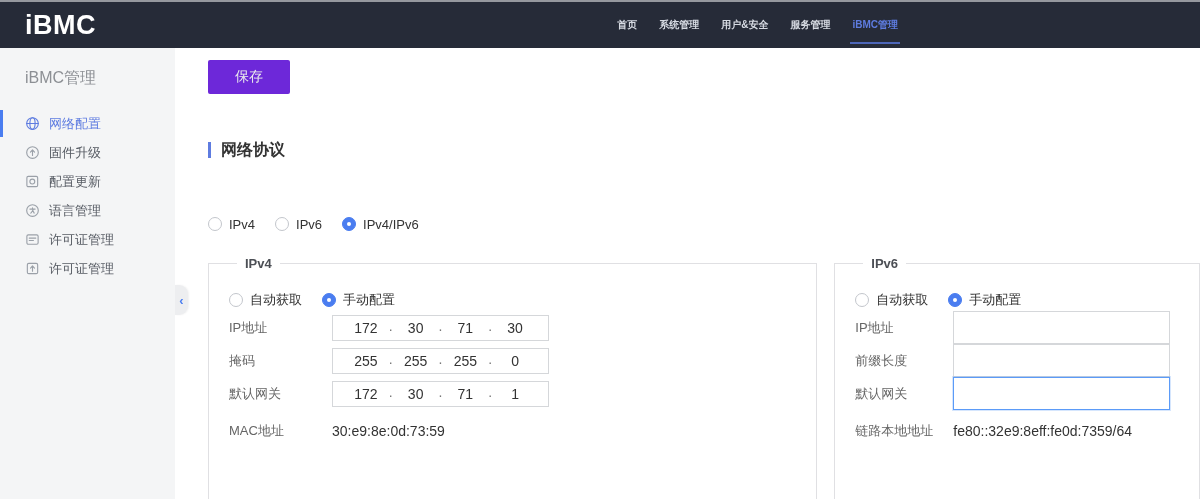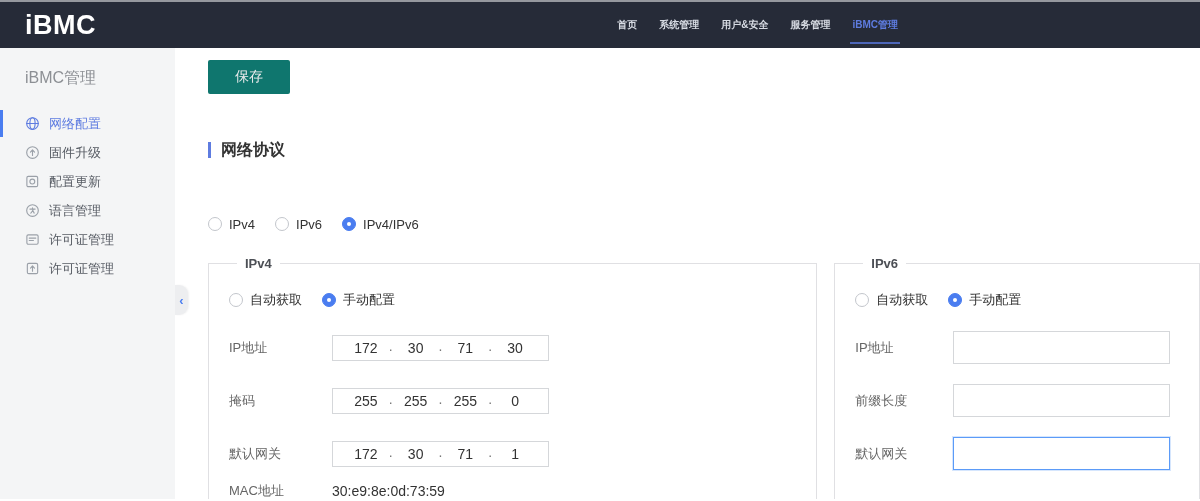--- a/index.html
+++ b/index.html
@@ -35,21 +35,21 @@
   .side-item.active::before { content: ""; position: absolute; left: 0; top: 1px;
     width: 3px; height: 27px; background: #4a7df0; }
   .collapse-tab { position: absolute; top: 237px; right: -13px; width: 13px; height: 30px;
     background: #edeef0; border-radius: 0 9px 9px 0; display: flex; align-items: center;
     justify-content: center; cursor: pointer; box-shadow: 1px 0 2px rgba(0,0,0,0.06); }
   .collapse-tab span { color: #4a7df0; font-size: 13px; font-weight: bold; line-height: 1; }
 
   
   .content { flex: 1; background: #fff; padding-left: 33px; overflow: hidden; }
   .save-btn { display: block; margin-top: 12px; width: 82px; height: 34px;
-    background: #0f766e; color: #ebeced; border: none; font-size: 14px;
+    background: #6d28d9; color: #ebeced; border: none; font-size: 14px;
     font-family: inherit; border-radius: 2px; }
   .section-title { margin-top: 46px; display: flex; align-items: center; height: 20px; }
   .section-title .tbar { width: 3px; height: 16px; background: #5e7ce0; margin-right: 10px; }
   .section-title .ttext { font-size: 16px; font-weight: bold; color: #333; }
 
   .proto-row { margin-top: 54px; display: flex; gap: 20px; height: 20px; align-items: center; }
   .radio-opt { display: inline-flex; align-items: center; gap: 7px; cursor: pointer; }
   .radio { width: 14px; height: 14px; border-radius: 50%; border: 1px solid #c3c6cc;
     background: #fff; position: relative; flex-shrink: 0; }
   .radio.sel { background: #4a7df0; border-color: #4a7df0; }
@@ -57,21 +57,21 @@
     height: 4px; border-radius: 50%; background: #fff; }
   .radio-label { font-size: 13px; color: #333; }
 
   .groups { margin-top: 22px; display: flex; gap: 17px; align-items: flex-start; }
   fieldset { border: 1px solid #e0e0e3; height: 290px; padding: 0 0 0 20px; }
   fieldset.fs-ipv4 { width: 620px; }
   fieldset.fs-ipv6 { width: 372px; }
   legend { margin-left: 8px; padding: 0 8px; font-size: 13px; font-weight: bold;
     color: #4c4f55; }
   .mode-row { margin-top: 20px; display: flex; gap: 20px; height: 20px; align-items: flex-start; }
-  .row { margin-top: 20px; display: flex; align-items: center; height: 33px; }
+  .row { margin-top: 0; display: flex; align-items: center; height: 33px; }
   .row:first-of-type { margin-top: 19px; }
   .row.text { margin-top: 9px; height: 24px; }
   .flabel { font-size: 13px; color: #666; flex-shrink: 0; }
   .fs-ipv4 .flabel { width: 103px; }
   .fs-ipv6 .flabel { width: 98px; }
   .ipbox { width: 217px; height: 26px; border: 1px solid #d5d7da; background: #fff;
     display: flex; align-items: center; padding: 0 10px; }
   .seg { flex: 1; text-align: center; font-size: 14px; color: #333; }
   .dot { color: #777; font-size: 14px; transform: translateY(-2px); }
   .tinput { width: 217px; height: 33px; border: 1px solid #d5d7da; background: #fff;
@@ -252,16 +252,20 @@
             <input class="tinput" type="text" style="">
           </div>
           <div class="row">
             <span class="flabel">前缀长度</span>
             <input class="tinput" type="text" style="">
           </div>
           <div class="row">
             <span class="flabel">默认网关</span>
             <input class="tinput focused" type="text" style="">
           </div>
+          <div class="row text">
+            <span class="flabel">链路本地地址</span>
+            <span class="fvalue">fe80::32e9:8eff:fe0d:7359/64</span>
+          </div>
         </fieldset>
     </div>
   </main>
 </div>
 
 </body></html>

